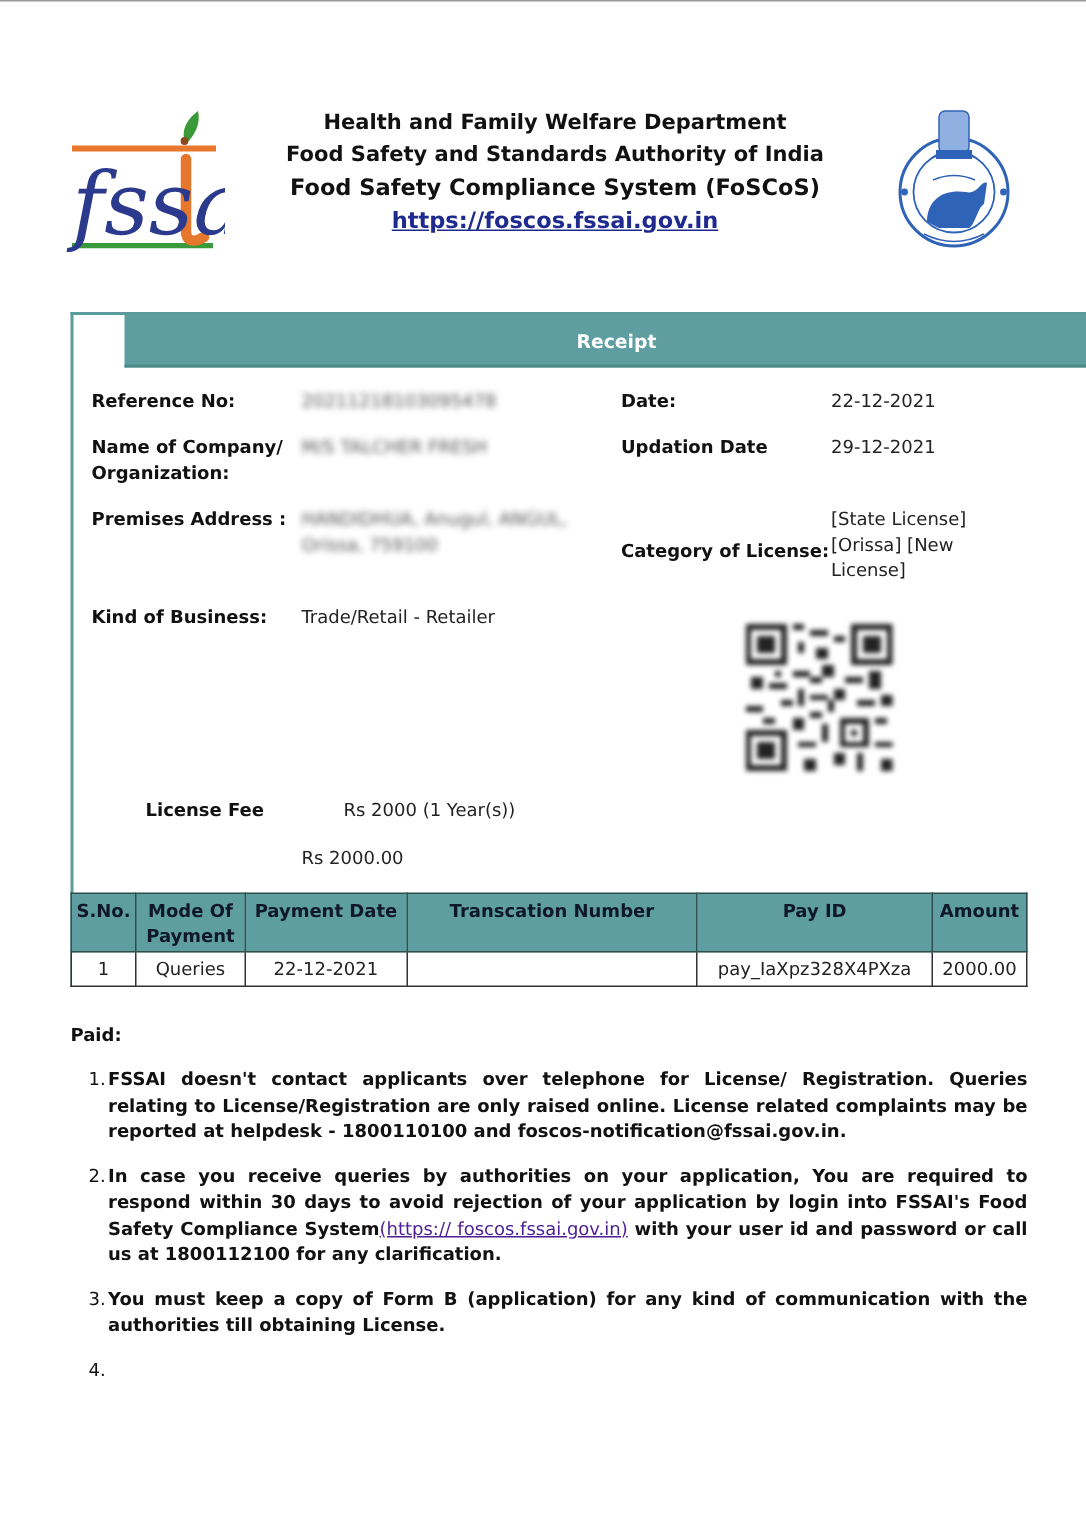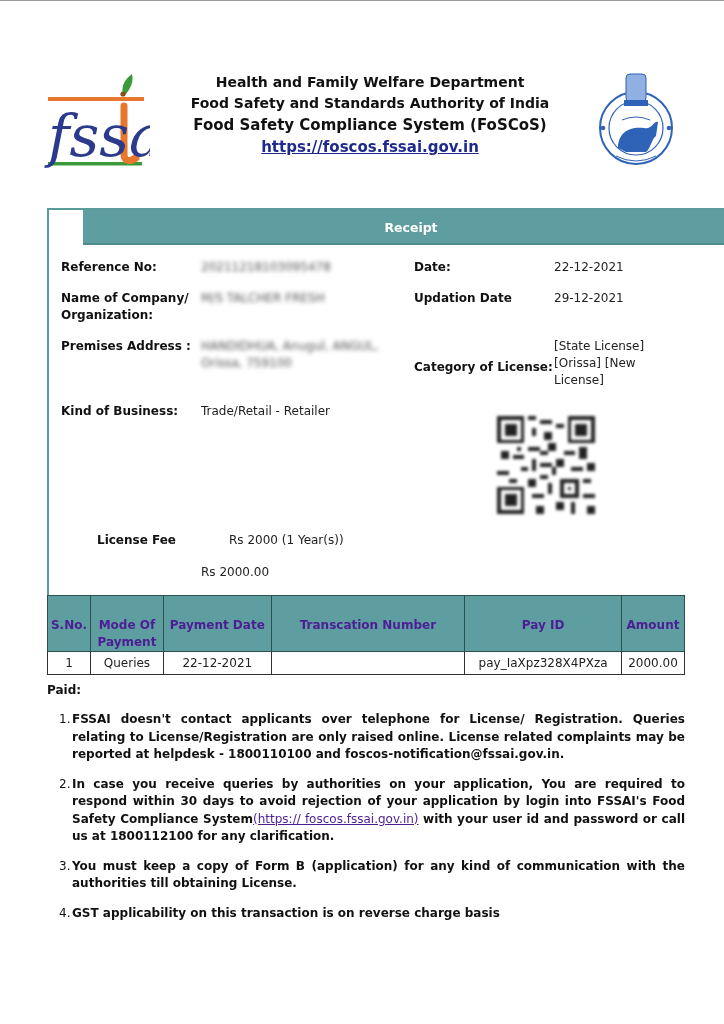--- a/index.html
+++ b/index.html
@@ -23,21 +23,21 @@
   .f { position: absolute; font-size: 12px; line-height: 17px; }
   .lbl { font-weight: bold; color: #111; }
   .val { color: #222; }
   .blur { filter: blur(2.2px); color: #555; }
 
   
   .qr { position: absolute; left: 497px; top: 416px; width: 98px; height: 98px; filter: blur(1.6px); }
 
   
   table.pay { position: absolute; left: 47px; top: 595px; width: 638px; border-collapse: collapse; font-size: 12px; }
-  table.pay th { background: #5f9ea0; color: #4c1d95; font-weight: bold; height: 39px; vertical-align: top; padding-top: 21px; line-height: 17px; border: 1.5px solid #2f4f4f; }
+  table.pay th { background: #5f9ea0; color: #0f172a; font-weight: bold; height: 39px; vertical-align: top; padding-top: 3px; line-height: 17px; border: 1.5px solid #2f4f4f; }
   table.pay td { height: 23px; text-align: center; border: 1.5px solid #333; color: #222; background: #fff; }
 
   
   .note-title { position: absolute; left: 47px; top: 683px; font-size: 12px; font-weight: bold; }
   ol.notes { position: absolute; left: 72px; top: 711px; width: 613px; font-size: 12px; font-weight: bold; list-style: none; counter-reset: n; }
   ol.notes li { position: relative; line-height: 17.5px; text-align: justify; margin-bottom: 12px; }
   ol.notes li .num { position: absolute; left: -13px; top: 0; font-weight: normal; }
   ol.notes li a { color: #4c1d95; font-weight: normal; text-decoration: underline; }
 </style>
 </head>
@@ -195,15 +195,14 @@
   <li>
     <span class="num">2.</span>
     <span>In case you receive queries by authorities on your application, You are required to respond within 30 days to avoid rejection of your application by login into FSSAI's Food Safety Compliance System</span><a>(https:// foscos.fssai.gov.in)</a><span> with your user id and password or call us at 1800112100 for any clarification.</span>
   </li>
   <li>
     <span class="num">3.</span>
     <span>You must keep a copy of Form B (application) for any kind of communication with the authorities till obtaining License.</span>
   </li>
   <li>
     <span class="num">4.</span>
-    <span>GST applicability on this transaction is on reverse charge basis</span>
   </li>
 </ol>
 
 </body></html>

